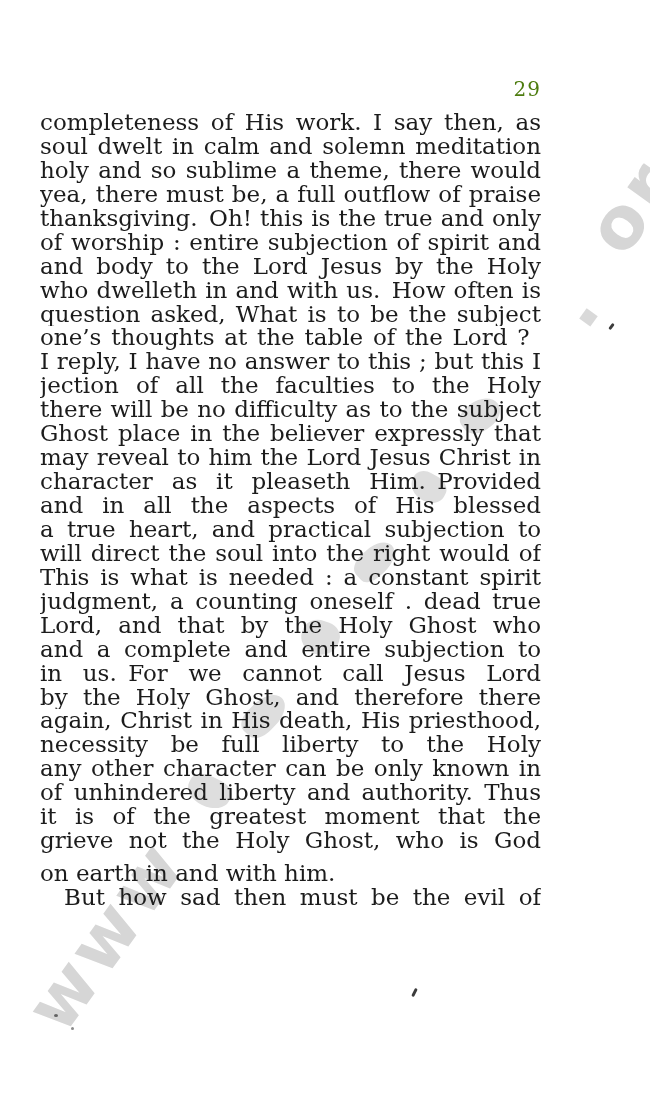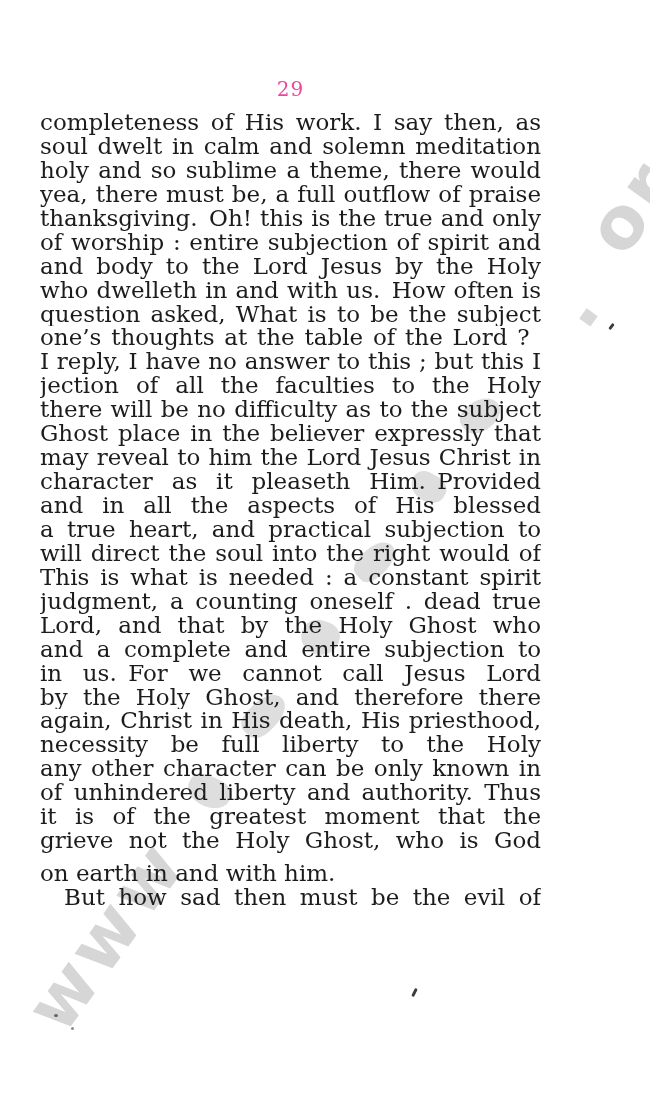--- a/index.html
+++ b/index.html
@@ -58,24 +58,24 @@
   .wm-blob:nth-of-type(5) { width: 46px; height: 28px; border-radius: 44% 56% 60% 40%; transform: rotate(12deg); }
   .wm-blob:nth-of-type(6) { width: 28px; height: 36px; border-radius: 58% 42% 46% 54%; transform: rotate(-6deg); }
   .wm-blob:nth-of-type(7) { width: 42px; height: 30px; border-radius: 42% 58% 52% 48%; transform: rotate(18deg); }
 
   
   .folio {
     position: absolute;
     left: 40px;
     top: 77px;
     width: 501px;
-    text-align: center;
+    text-align: right;
     font-size: 20px;
     letter-spacing: 1px;
-    color: #ec4899;
+    color: #4d7c0f;
     z-index: 2;
   }
   .textblock {
     position: absolute;
     left: 40px;
     top: 111px;
     width: 501px;
     z-index: 2;
   }
   .line {

